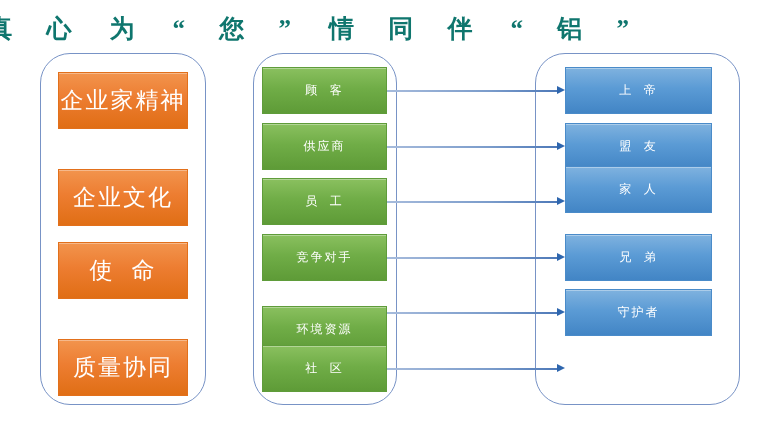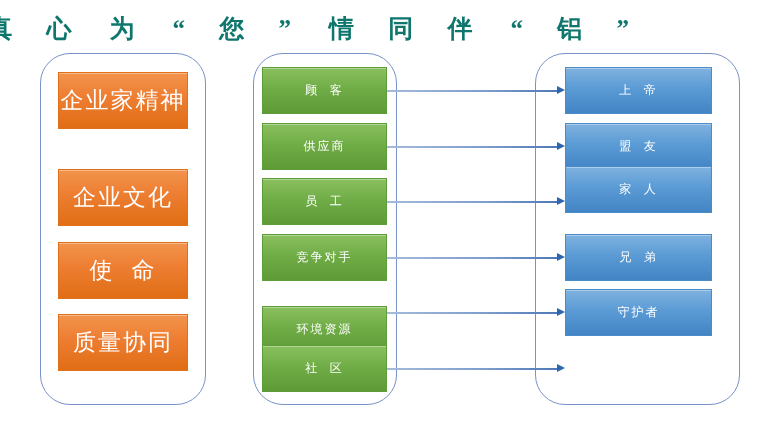--- a/index.html
+++ b/index.html
@@ -77,21 +77,21 @@
     <span class="seg">“ 铝 ”</span>
   </div>
 
   <div class="panel panel-left"></div>
   <div class="panel panel-middle"></div>
   <div class="panel panel-right"></div>
 
   <div class="box box-orange" style="top:72px">企业家精神</div>
   <div class="box box-orange" style="top:169px">企业文化</div>
   <div class="box box-orange" style="top:242px">使  命</div>
-  <div class="box box-orange" style="top:314px">质量协同</div>
+  <div class="box box-orange" style="top:339px">质量协同</div>
 
   <div class="box box-green" style="top:67px">顾  客</div>
   <div class="box box-green" style="top:123px">供应商</div>
   <div class="box box-green" style="top:178px">员  工</div>
   <div class="box box-green" style="top:234px">竞争对手</div>
   <div class="box box-green" style="top:306px">环境资源</div>
   <div class="box box-green" style="top:345px">社  区</div>
 
   <div class="box box-blue" style="top:67px">上  帝</div>
   <div class="box box-blue" style="top:123px">盟  友</div>

